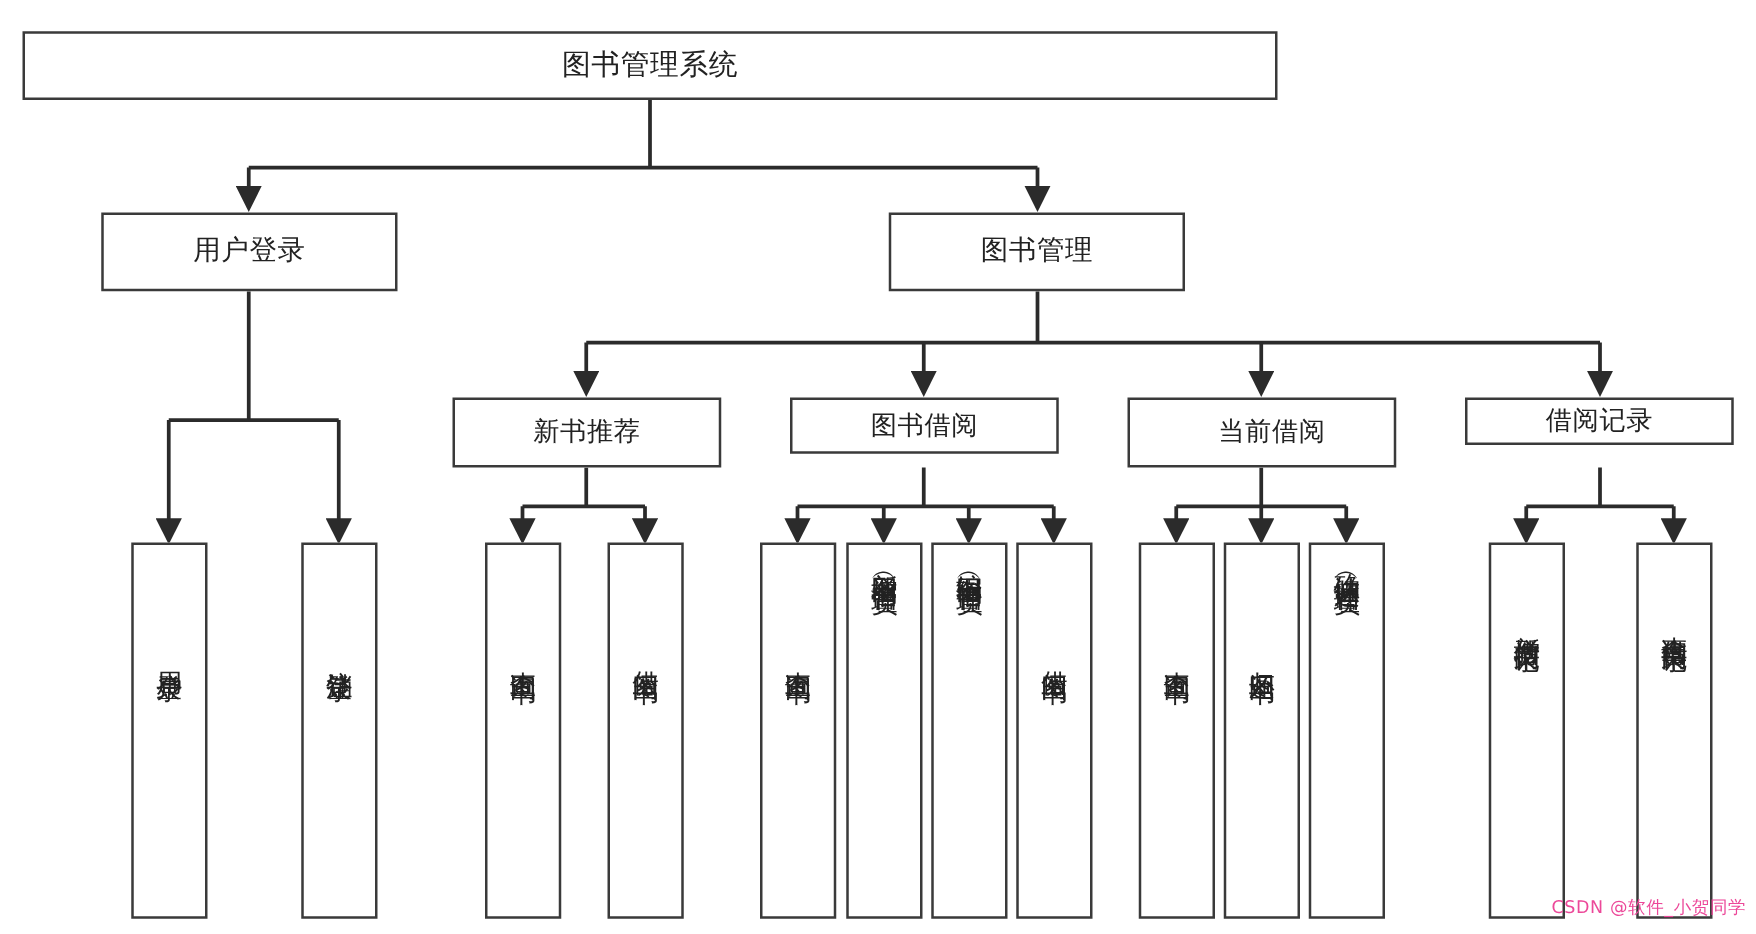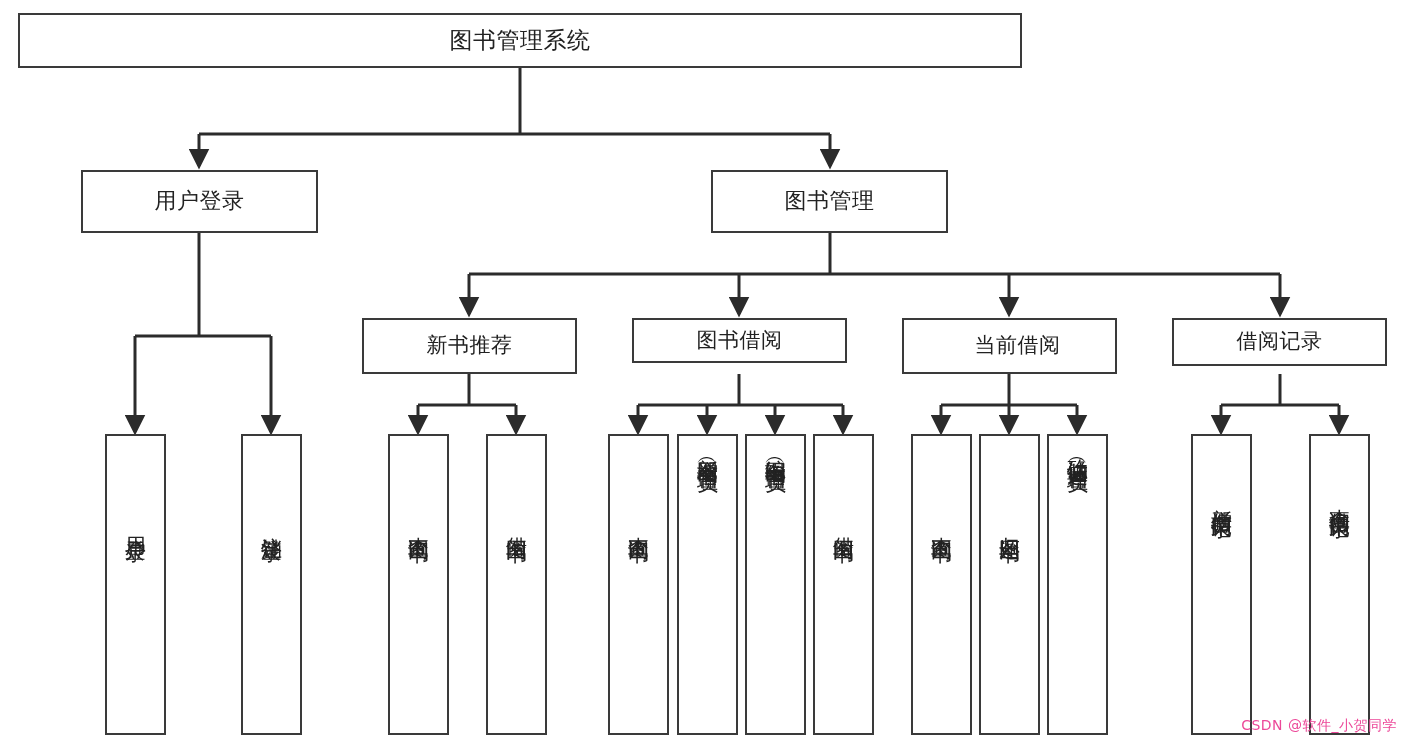--- a/index.html
+++ b/index.html
@@ -39,20 +39,21 @@
     color: #222222;
     z-index: 2;
   }
   .node-label {
     display: block;
     line-height: 1.22;
     letter-spacing: 0.5px;
   }
   .node.root {
     border-width: 2px;
+    margin-top: 12px;
   }
   .node.root .node-label {
     font-size: 23px;
   }
   .node.level2 .node-label {
     font-size: 22px;
   }
   .node.level3 .node-label {
     font-size: 21px;
   }
@@ -155,21 +156,21 @@
 
   <div class="node level3" style="left:362px; top:318px; width:215px; height:56px;">
     <span class="node-label">新书推荐</span>
   </div>
   <div class="node level3" style="left:632px; top:318px; width:215px; height:45px;">
     <span class="node-label">图书借阅</span>
   </div>
   <div class="node level3" style="left:902px; top:318px; width:215px; height:56px;padding-left:16px;">
     <span class="node-label">当前借阅</span>
   </div>
-  <div class="node level3" style="left:1172px; top:318px; width:215px; height:48px;">
+  <div class="node level3" style="left:1172px; top:318px; width:215px; height:38px;">
     <span class="node-label">借阅记录</span>
   </div>
 
   <div class="node leaf pad-top" style="left:105px; top:434px; width:61px; height:301px;">
     <span class="node-label">用户登录</span>
   </div>
   <div class="node leaf pad-top" style="left:241px; top:434px; width:61px; height:301px;">
     <span class="node-label">注销登录</span>
   </div>
 

